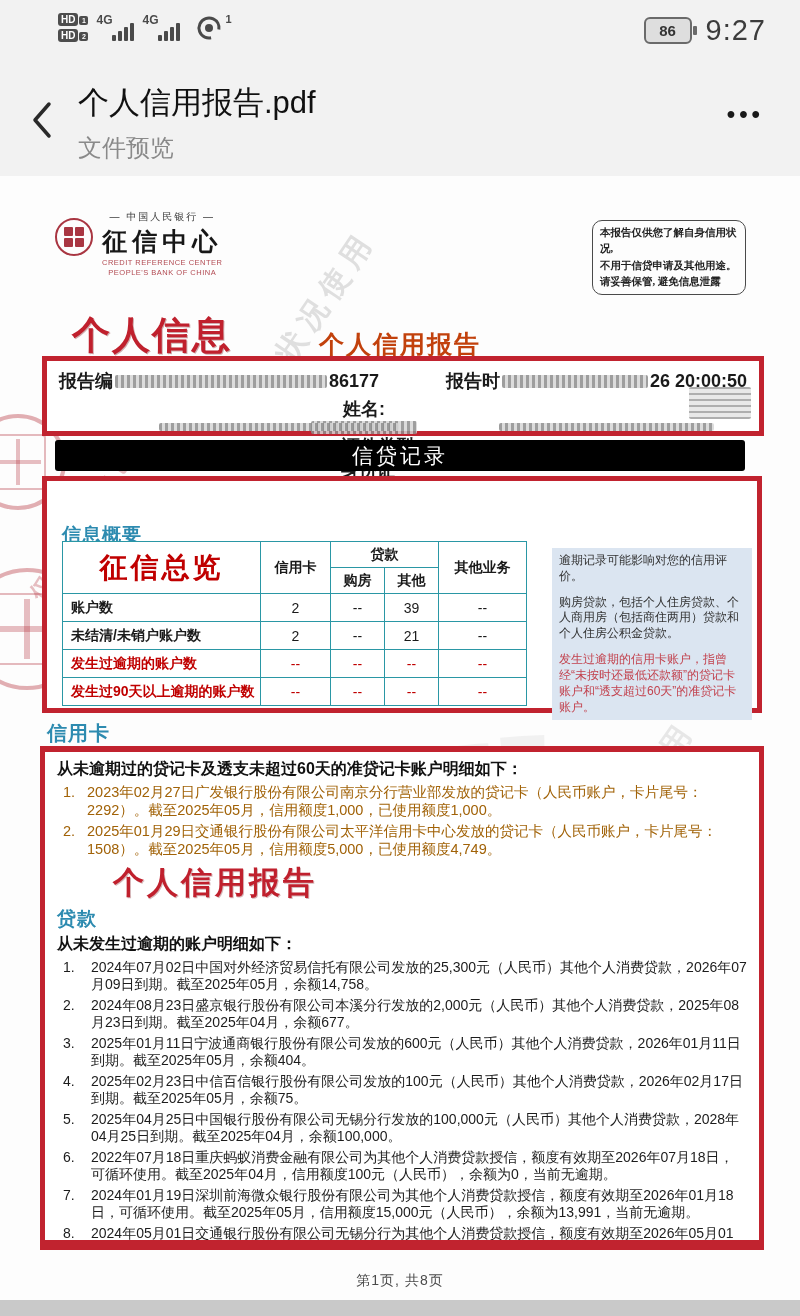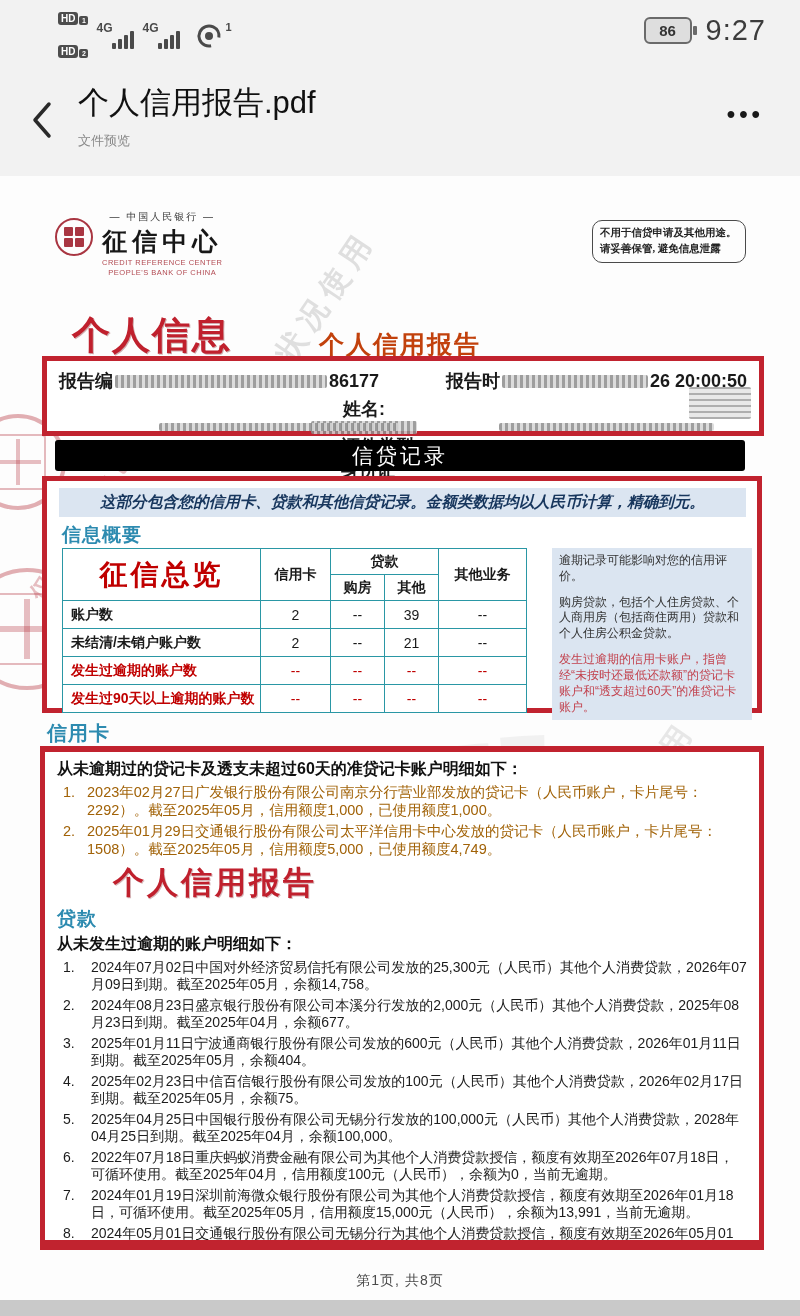--- a/index.html
+++ b/index.html
@@ -4,21 +4,21 @@
 <style>
   * { margin:0; padding:0; box-sizing:border-box; }
   html,body { width:800px; height:1316px; overflow:hidden; background:#fff;
     font-family:"Liberation Sans", sans-serif; -webkit-font-smoothing:antialiased; }
   .screen { position:relative; width:800px; height:1316px; background:#fff; }
 
   
   .top-chrome { position:absolute; left:0; top:0; width:800px; height:176px; background:#f2f2f2; }
   .status-bar { position:absolute; left:0; top:0; width:800px; height:64px; }
   .sb-left { position:absolute; left:58px; top:12px; display:flex; align-items:center; gap:10px; }
-  .hd-stack { display:flex; flex-direction:column; gap:20px; }
+  .hd-stack { display:flex; flex-direction:column; gap:3px; }
   .hd-badge { display:flex; align-items:center; gap:1px; }
   .hd-chip { background:#4d4d4d; color:#fff; font-size:10px; font-weight:bold; border-radius:3px; padding:1px 3px; line-height:11px; }
   .hd-num { background:#4d4d4d; color:#fff; font-size:7px; font-weight:bold; border-radius:2px; width:9px; height:9px; display:flex; align-items:center; justify-content:center; margin-top:3px; }
   .net-group { display:flex; align-items:flex-end; gap:2px; position:relative; padding-top:10px; }
   .net-label { position:absolute; left:-2px; top:0; font-size:12px; font-weight:bold; color:#4a4a4a; }
   .bars { display:flex; align-items:flex-end; gap:2px; margin-left:14px; }
   .bar { width:4px; background:#4a4a4a; border-radius:1px; }
   .b1{height:6px;} .b2{height:10px;} .b3{height:14px;} .b4{height:18px;}
   .hotspot { position:relative; margin-left:4px; display:flex; align-items:center; }
   .hotspot svg { display:block; }
@@ -27,21 +27,21 @@
   .battery { width:48px; height:27px; border:2.5px solid #6a6a6a; border-radius:6px; background:#dedede;
     display:flex; align-items:center; justify-content:center; position:relative; }
   .battery::after { content:""; position:absolute; right:-7px; top:7px; width:4px; height:9px; background:#6a6a6a; border-radius:1px; }
   .battery-num { font-size:15px; font-weight:bold; color:#333; }
   .time { font-size:29px; color:#3c3c3c; margin-left:6px; letter-spacing:1px; }
 
   .app-header { position:absolute; left:0; top:64px; width:800px; height:112px; }
   .back-btn { position:absolute; left:24px; top:32px; width:36px; height:48px; display:flex; align-items:center; justify-content:center; }
   .title-wrap { position:absolute; left:78px; top:18px; }
   .doc-title { font-size:31px; color:#111; font-weight:400; }
-  .doc-subtitle { font-size:13px; color:#8a8a8a; margin-top:8px; }
+  .doc-subtitle { font-size:24px; color:#8a8a8a; margin-top:8px; }
   .more-btn { position:absolute; right:36px; top:36px; font-size:24px; font-weight:bold; color:#1a1a1a; letter-spacing:4px; }
 
   
   .pdf-page { position:absolute; left:0; top:176px; width:800px; height:1124px; background:#fdfdfd; overflow:hidden; }
 
   
   .wm { position:absolute; pointer-events:none; white-space:nowrap; }
   .wm-seal { border-radius:50%; border:4px solid rgba(178,44,56,.38); }
   .wm-seal .inner { position:absolute; inset:18%; border:2px solid rgba(178,44,56,.32); border-radius:4px; }
   .wm-seal .inner::before { content:""; position:absolute; left:46%; top:6%; width:8%; height:88%; background:rgba(178,44,56,.3); }
@@ -76,21 +76,21 @@
 
   
   .credit-bar { position:absolute; left:55px; top:264px; width:690px; height:31px; background:#000000; border-radius:3px;
     display:flex; align-items:center; justify-content:center; color:#fff; font-size:21px; font-weight:normal; letter-spacing:3px; }
 
   
   .summary-box { position:absolute; left:42px; top:300px; width:720px; height:237px; border:5px solid #c1232f; background:#fff; }
   .banner { position:absolute; left:12px; top:7px; width:687px; height:29px; background:#dbe5f1;
     display:flex; align-items:center; justify-content:center; font-size:15.5px; font-weight:bold; font-style:italic; color:#17365d; }
   .summary-heading { position:absolute; left:15px; top:41px; font-size:19px; font-weight:bold; color:#2d8bb0; letter-spacing:1px; }
-  .summary-table { position:absolute; left:15px; top:67px; border-collapse:collapse; table-layout:fixed; }
+  .summary-table { position:absolute; left:15px; top:60px; border-collapse:collapse; table-layout:fixed; }
   .summary-table td { border:1.5px solid #2a97a5; text-align:center; font-size:14px; color:#1a1a1a; padding:2px 3px; background:#fff; }
   td.corner { font-size:28px; font-weight:900; color:#c00000; letter-spacing:3px; }
   td.hcell { font-weight:bold; }
   td.rowlabel { text-align:left; font-weight:bold; padding-left:8px; }
   tr.redrow td { color:#c00000; }
   .notes-col { position:absolute; left:505px; top:67px; width:200px; display:flex; flex-direction:column; }
   .note { background:#dbe5f1; font-size:12px; line-height:1.32; color:#333; padding:5px 7px; }
   .note.red { color:#c2424e; }
 
   
@@ -205,20 +205,21 @@
       </div>
       <div class="logo-texts">
         <div class="logo-bank">— 中国人民银行 —</div>
         <div class="logo-name">征信中心</div>
         <div class="logo-en">CREDIT REFERENCE CENTER</div>
         <div class="logo-en">PEOPLE'S BANK OF CHINA</div>
       </div>
     </div>
 
     <div class="notice-box">
+      <div>本报告仅供您了解自身信用状况,</div>
       <div>不用于信贷申请及其他用途。</div>
       <div>请妥善保管, 避免信息泄露</div>
     </div>
 
     <div class="personal-title">个人信息</div>
     <div class="report-title">个人信用报告</div>
 
     <div class="info-box">
       <div class="info-row" style="top:8px; padding:0 12px;">
         <span>报告编</span>
@@ -239,21 +240,20 @@
         <span>35</span>
       </div>
       <span class="redact thin" style="position:absolute; left:110px; top:62px; width:240px;"></span>
       <span class="redact thin" style="position:absolute; left:450px; top:62px; width:215px;"></span>
       <span class="redact-block" style="right:8px; top:26px;"></span>
     </div>
 
     <div class="credit-bar">信贷记录</div>
 
     <div class="summary-box">
-      <div class="banner">这部分包含您的信用卡、贷款和其他信贷记录。金额类数据均以人民币计算，精确到元。</div>
       <div class="summary-heading">信息概要</div>
 
       <table class="summary-table">
         <colgroup>
             <col style="width:198px">
             <col style="width:70px">
             <col style="width:54px">
             <col style="width:54px">
             <col style="width:88px">
           </colgroup>

